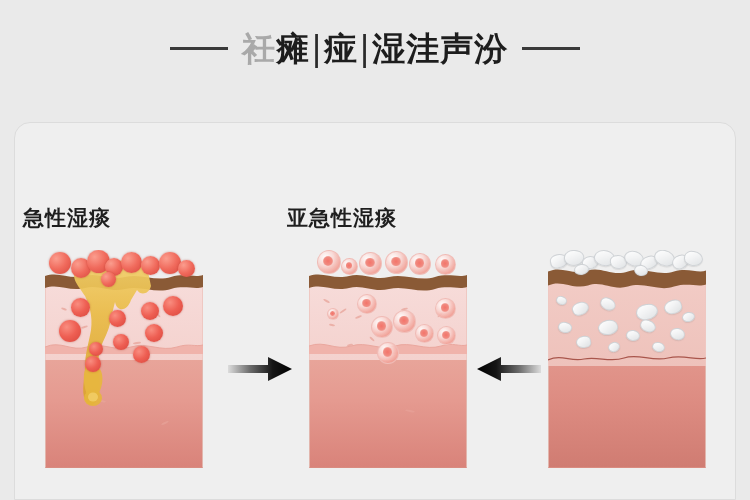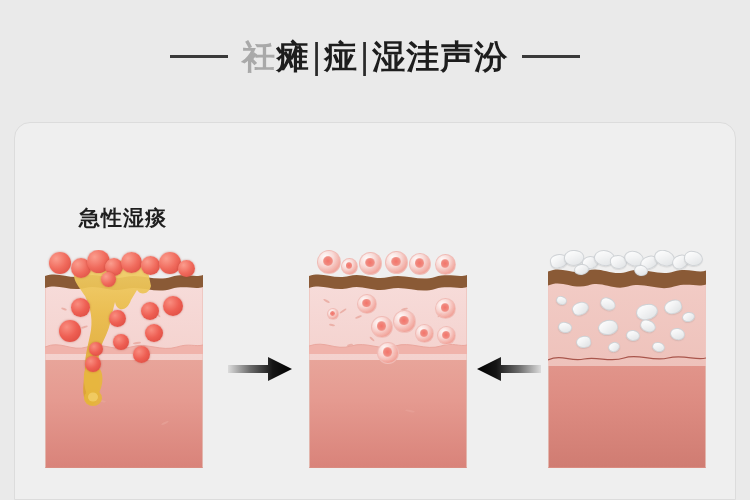--- a/index.html
+++ b/index.html
@@ -11,21 +11,21 @@
     height: 500px;
     background: #eaeaea;
     font-family: "Liberation Sans", "DejaVu Sans", sans-serif;
     overflow: hidden;
     position: relative;
   }
 
   
   .title-row {
     position: absolute;
-    top: 28px;
+    top: 20px;
     left: 0;
     width: 750px;
     height: 56px;
     display: flex;
     align-items: center;
     justify-content: center;
     gap: 14px;
   }
   .title-dash {
     width: 58px;
@@ -81,21 +81,21 @@
   }
   .col-1 { left: 23px; }
   .col-2 { left: 287px; }
   .col-3 { left: 526px; }
 
   .col-label {
     position: absolute;
     top: 82px;
     left: 0;
     width: 200px;
-    text-align: center;
+    text-align: left;
     font-size: 21px;
     font-weight: 700;
     color: #1f1f1f;
     letter-spacing: 1px;
     font-family: Liberation Serif, serif;
   }
 
   
   .skin {
     position: absolute;
@@ -292,20 +292,21 @@
         <div class="papule" style="left:118px;top:46px;width:20px;height:20px;"></div>
         <div class="papule" style="left:100px;top:74px;width:18px;height:18px;"></div>
         <div class="papule" style="left:88px;top:96px;width:17px;height:17px;"></div>
         <div class="papule" style="left:44px;top:92px;width:14px;height:14px;"></div>
         <div class="papule" style="left:40px;top:106px;width:16px;height:16px;"></div>
       </div>
     </div>
   </div>
 
   <div class="col col-2">
+    <div class="col-label">亚急性湿痰</div>
 
     <div class="skin">
       <div class="skin-inner">
 
         <div class="layer-deep"></div>
         <div class="layer-mid"></div>
 
         <svg class="wave-mid" viewBox="0 0 158 16" preserveAspectRatio="none">
           <path d="M0,8 C16,2 26,13 42,8 C58,3 70,13 86,8 C102,3 116,13 132,8 C144,4 150,9 158,7 L158,16 L0,16 Z" fill="#f0b3ab"></path>
           <path d="M0,8 C16,2 26,13 42,8 C58,3 70,13 86,8 C102,3 116,13 132,8 C144,4 150,9 158,7" fill="none" stroke="#eaa79e" stroke-width="1"></path>

